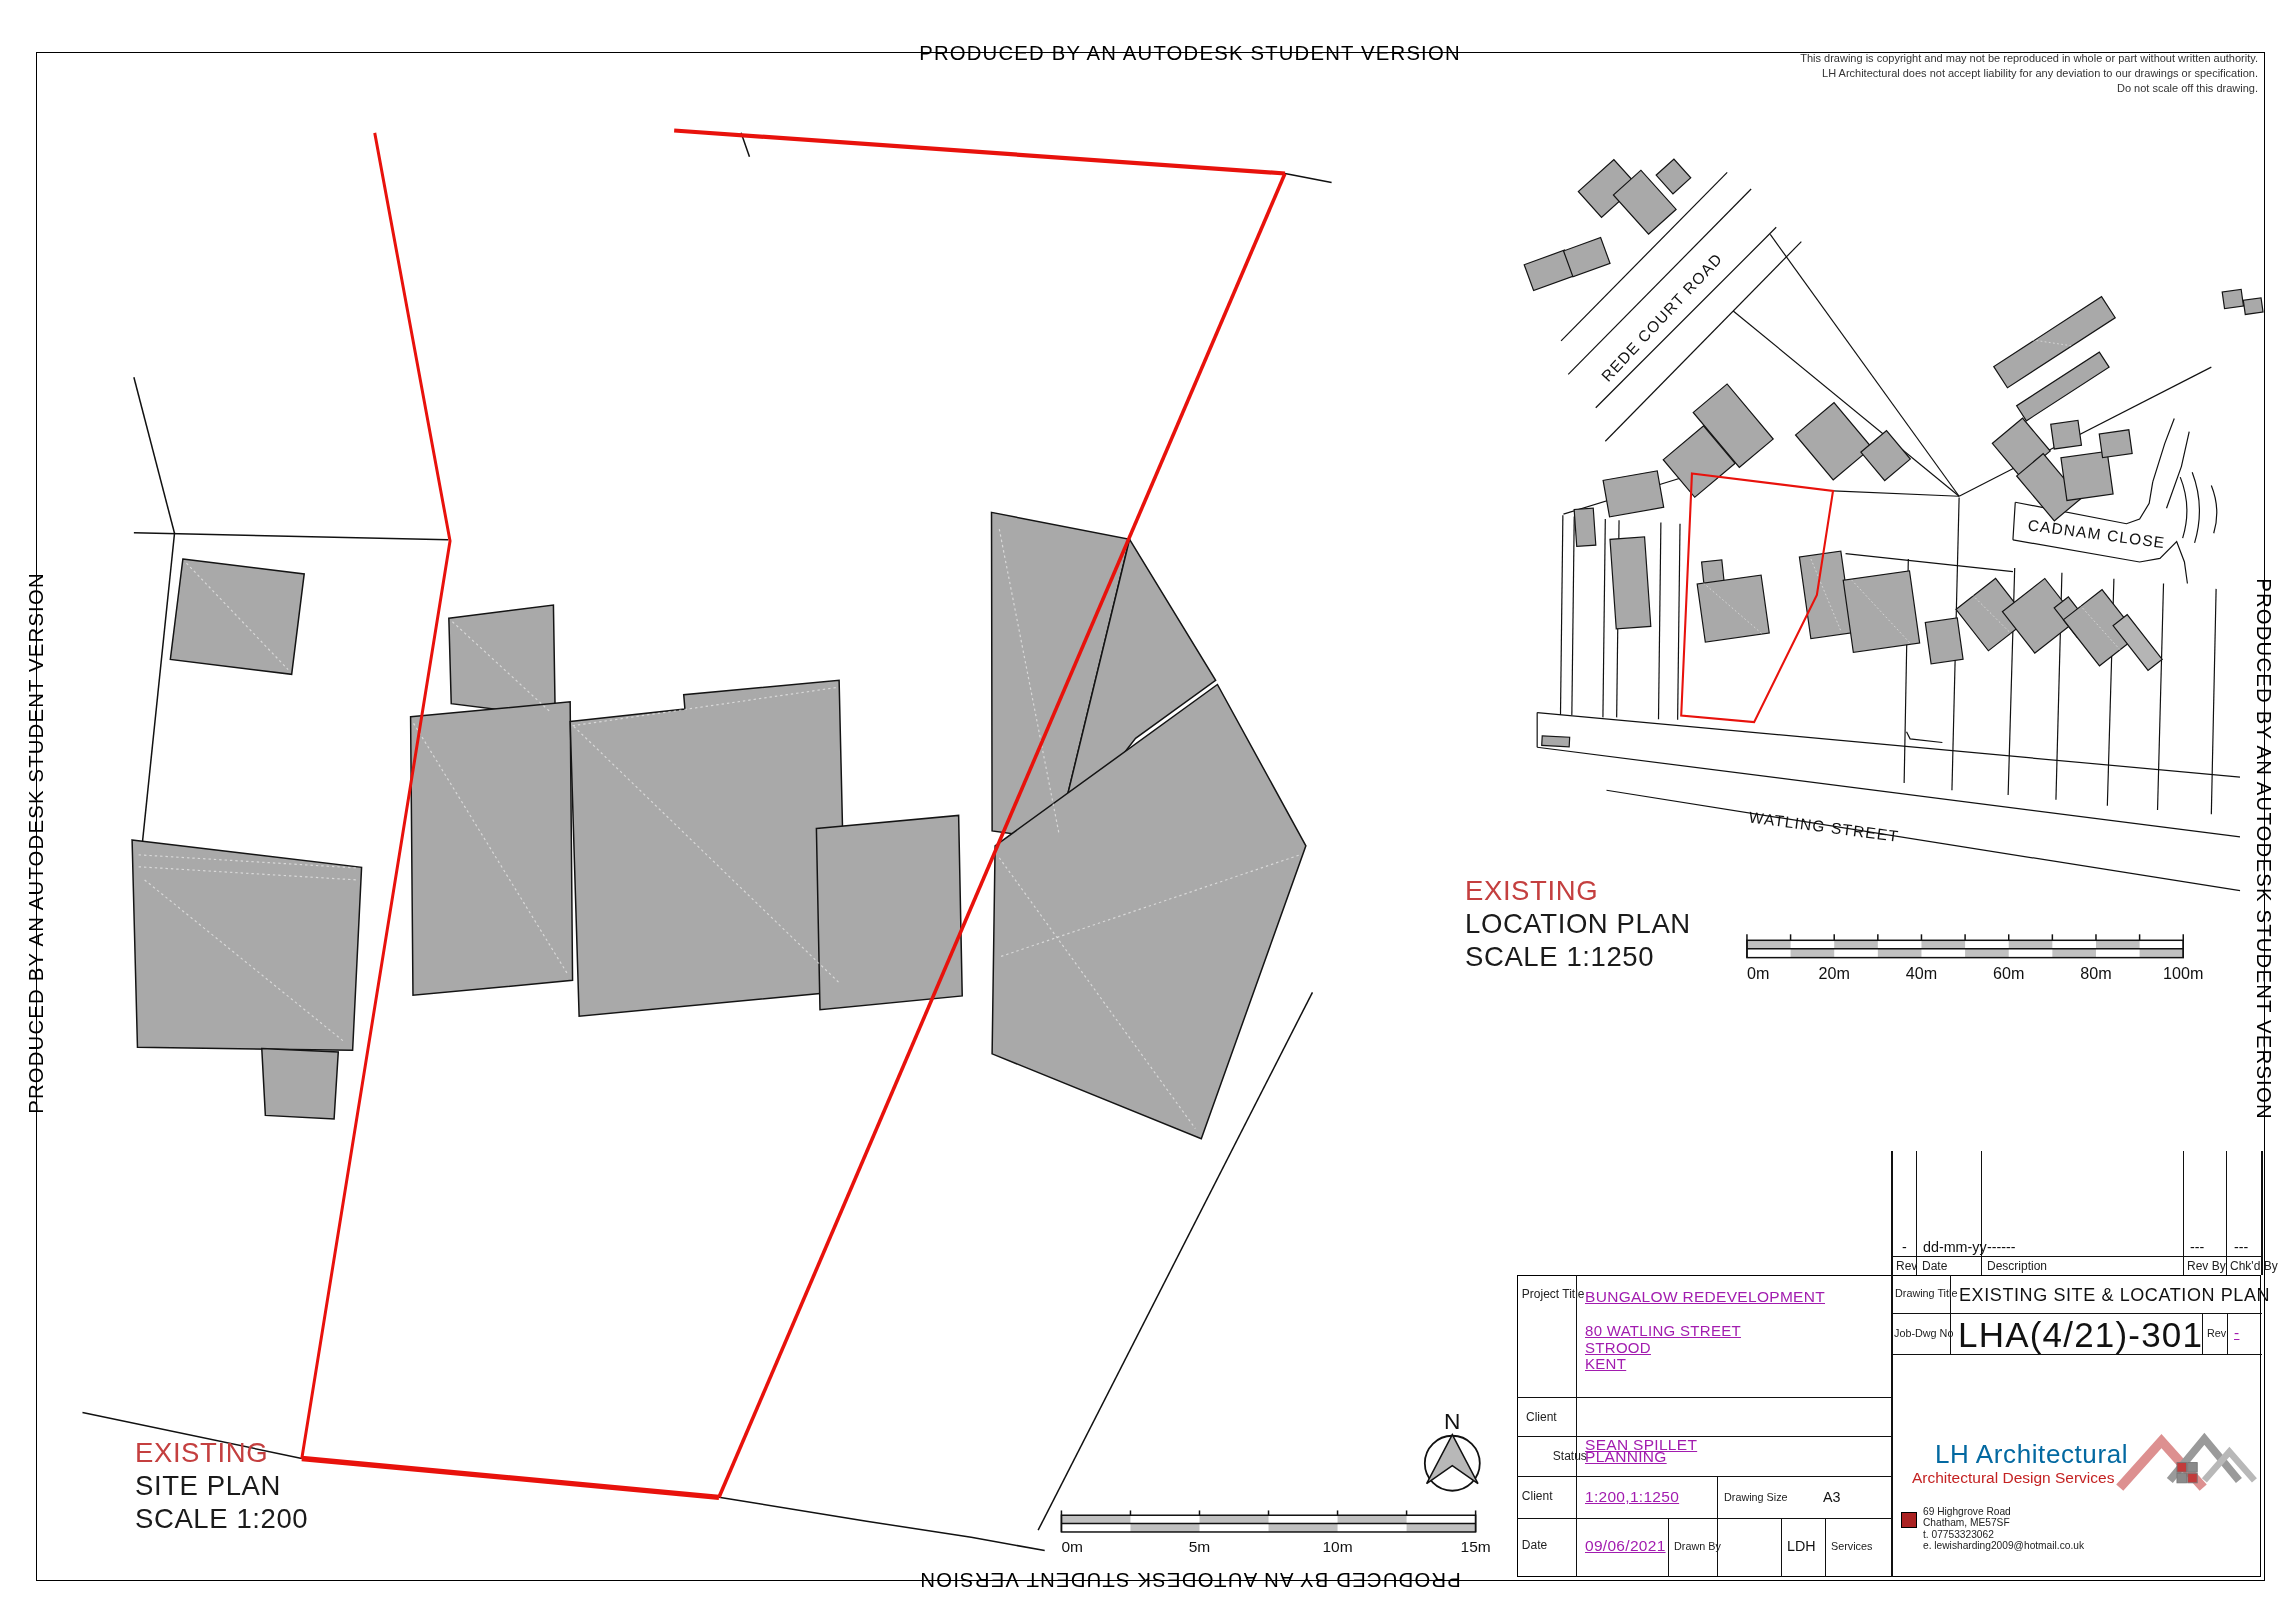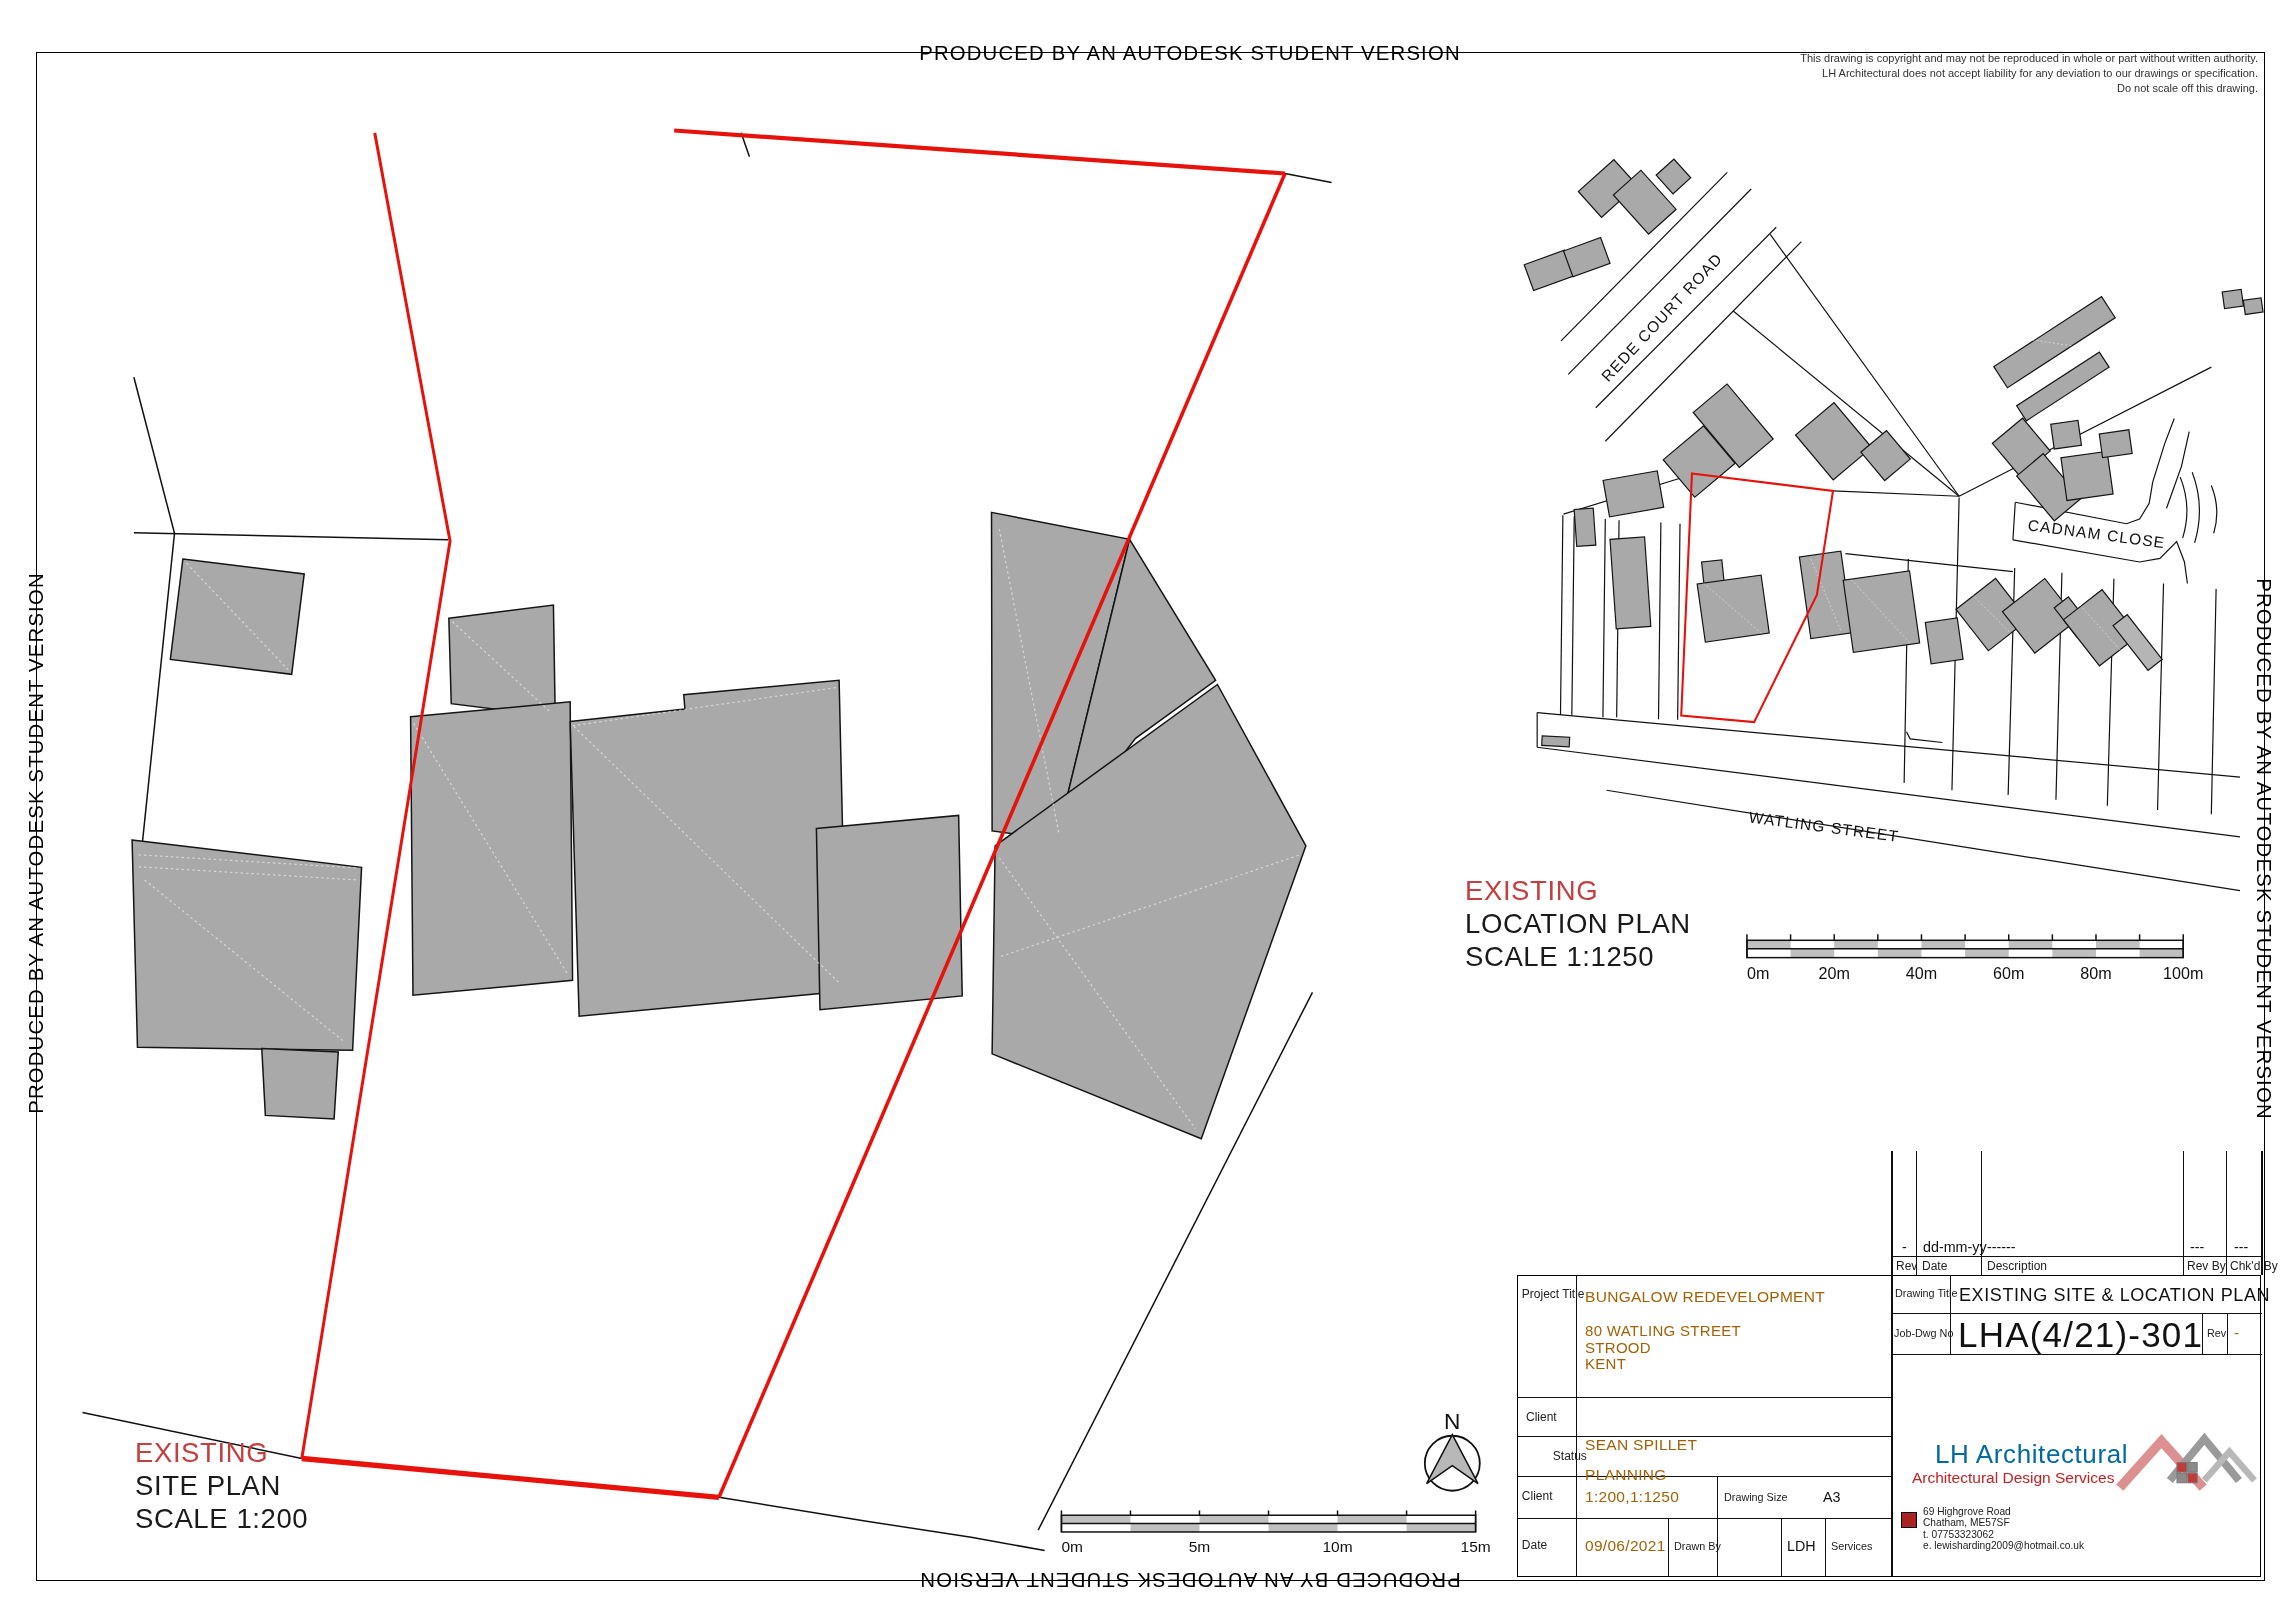--- a/index.html
+++ b/index.html
@@ -5,21 +5,21 @@
   html,body{margin:0;padding:0;background:#ffffff;}
   body{width:2295px;height:1623px;position:relative;font-family:"Liberation Sans",sans-serif;color:#1a1a1a;overflow:hidden;}
   .abs{position:absolute;}
   .wm{font-size:20.3px;letter-spacing:1.2px;color:#000;white-space:nowrap;font-weight:400;}
   .copyright{font-size:11px;line-height:15px;color:#333;text-align:right;white-space:nowrap;}
   .plan-label{font-size:27.5px;letter-spacing:0.6px;line-height:33px;white-space:nowrap;}
   .plan-label .red{display:block;}
   .tb-line{position:absolute;background:#111;}
   .tb-label{font-size:12px;color:#222;white-space:nowrap;}
   .tb-label-sm{font-size:10.8px;color:#222;white-space:nowrap;}
-  .tb-value{font-size:15.5px;color:#a16207;white-space:nowrap;letter-spacing:0.3px;}
+  .tb-value{font-size:15.5px;color:#a21caf;white-space:nowrap;letter-spacing:0.3px;text-decoration:underline;}
   .tb-value-sm{font-size:14.3px;color:#111;white-space:nowrap;}
   .tb-big{font-size:35px;color:#111;white-space:nowrap;letter-spacing:1.2px;}
   .tb-title-val{font-size:18px;color:#111;white-space:nowrap;letter-spacing:0.6px;}
   .firm-name{font-size:26px;color:#0369a1;letter-spacing:0.6px;white-space:nowrap;}
   .firm-tag{font-size:15.5px;white-space:nowrap;}
   .firm-addr{font-size:10.2px;line-height:11.4px;color:#222;white-space:nowrap;}
   svg text{font-family:"Liberation Sans",sans-serif;fill:#111;}
 </style>
 </head>
 <body>
@@ -315,21 +315,21 @@
   <div class="abs tb-label" style="left:4.8px;top:136px;">Project Title</div>
   <div class="abs tb-value" style="left:68px;top:137px;">BUNGALOW REDEVELOPMENT</div>
   <div class="abs tb-value" style="left:68px;top:172px;font-size:15px;line-height:16.7px;">
     <div>80 WATLING STREET</div>
     <div>STROOD</div>
     <div>KENT</div>
   </div>
   <div class="abs tb-label" style="left:9px;top:259px;">Client</div>
   <div class="abs tb-value" style="left:68px;top:257px;margin-top:28px;">SEAN SPILLET</div>
   <div class="abs tb-label" style="left:4.8px;top:298px;margin-left:31px;">Status</div>
-  <div class="abs tb-value" style="left:68px;top:315px;text-align:right;">PLANNING</div>
+  <div class="abs tb-value" style="left:68px;top:297px;text-align:right;">PLANNING</div>
   <div class="abs tb-label" style="left:4.8px;top:338px;">Client</div>
   <div class="abs tb-value" style="left:68px;top:337px;">1:200,1:1250</div>
   <div class="abs tb-label-sm" style="left:207px;top:340px;">Drawing Size</div>
   <div class="abs tb-value-sm" style="left:306px;top:338px;">A3</div>
   <div class="abs tb-label" style="left:4.8px;top:387px;">Date</div>
   <div class="abs tb-value" style="left:68px;top:386px;">09/06/2021</div>
   <div class="abs tb-label-sm" style="left:157px;top:389px;">Drawn By</div>
   <div class="abs tb-value-sm" style="left:270px;top:387px;">LDH</div>
   <div class="abs tb-label-sm" style="left:314px;top:389px;">Services</div>
 

